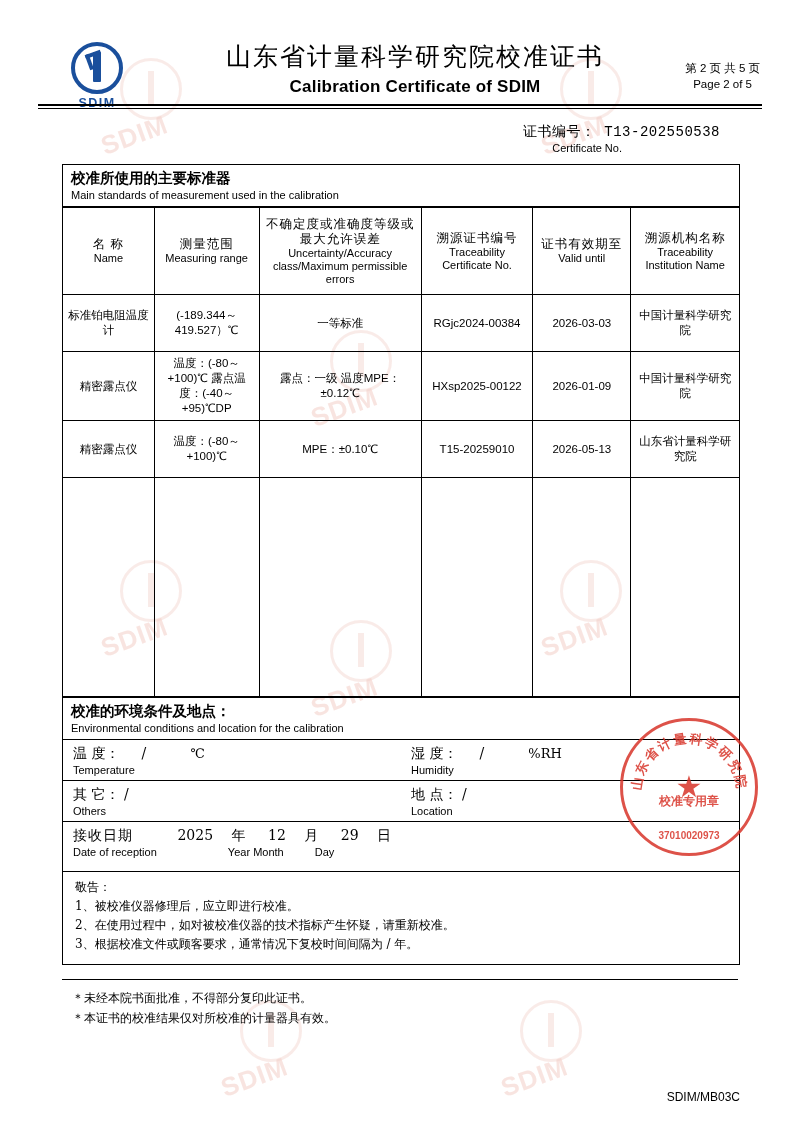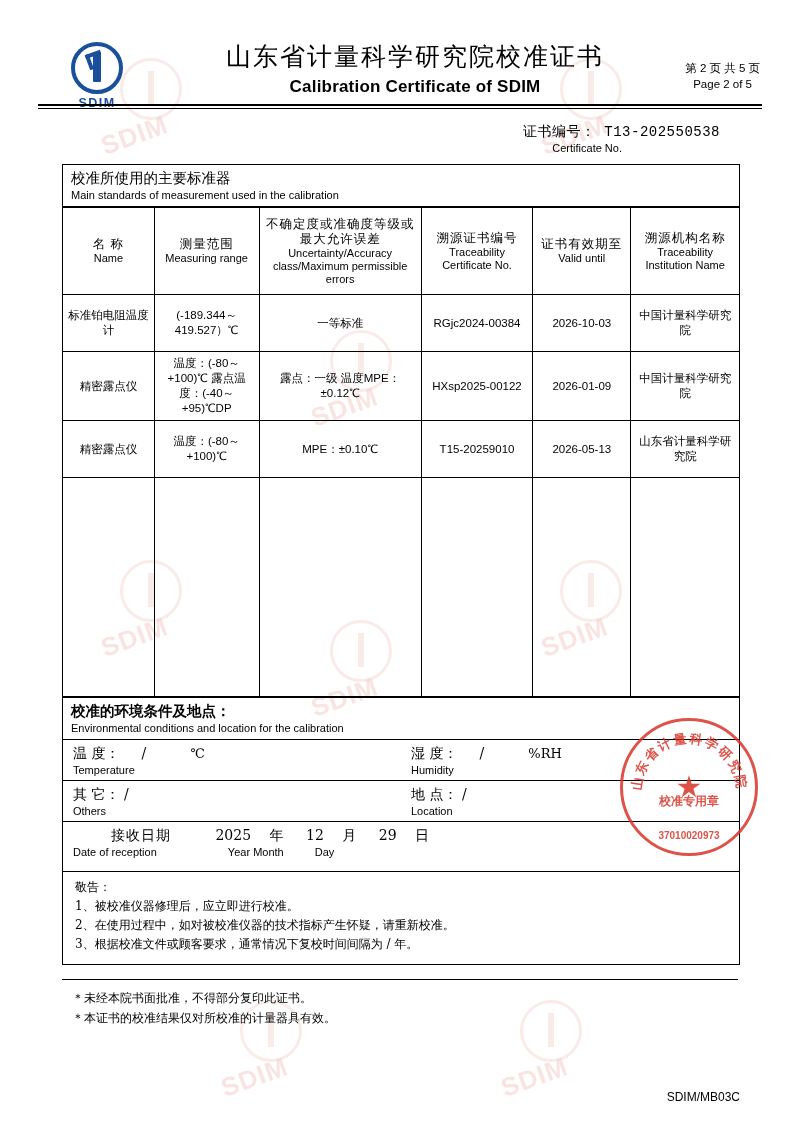--- a/index.html
+++ b/index.html
@@ -176,21 +176,21 @@
     z-index: 2;
     margin: 10px 60px 0 62px;
     border: 1px solid #000;
   }
   .sec-head {
     padding: 4px 8px 5px 8px;
     border-bottom: 1px solid #000;
   }
   .sec-head .cn {
     font-size: 14.5px;
-    font-weight: normal;
+    font-weight: bold;
     font-family: "DejaVu Serif", serif;
   }
   .sec-head .en {
     font-size: 11px;
     margin-top: 1px;
   }
 
   table.std {
     width: 100%;
     border-collapse: collapse;
@@ -265,21 +265,20 @@
   .unit { margin-left: 22px; font-size: 13px; }
 
   .recv-row {
     border-bottom: 1px solid #000;
     padding: 5px 10px 4px 10px;
     min-height: 40px;
   }
   .recv-line1 {
     font-size: 14px;
     font-family: "DejaVu Serif", serif;
-    margin-left: 38px;
   }
   .recv-line1 .lbl { letter-spacing: 1px; }
   .recv-line1 .v { margin: 0 14px 0 40px; }
   .recv-line1 .u { margin-right: 18px; }
   .recv-line2 {
     font-size: 11px;
     margin-top: 1px;
   }
   .recv-line2 .a { display: inline-block; }
   .recv-line2 .b { margin-left: 68px; }
@@ -463,21 +462,21 @@
             <div class="en">Traceability Institution Name</div>
           </th>
         </tr>
       </thead>
       <tbody>
         <tr>
           <td class="tall">标准铂电阻温度计</td>
           <td>(-189.344～419.527）℃</td>
           <td>一等标准</td>
           <td>RGjc2024-00384</td>
-          <td>2026-10-03</td>
+          <td>2026-03-03</td>
           <td>中国计量科学研究院</td>
         </tr>
         <tr>
           <td class="tall">精密露点仪</td>
           <td>温度：(-80～+100)℃  露点温度：(-40～+95)℃DP</td>
           <td>露点：一级 温度MPE：±0.12℃</td>
           <td>HXsp2025-00122</td>
           <td>2026-01-09</td>
           <td>中国计量科学研究院</td>
         </tr>

